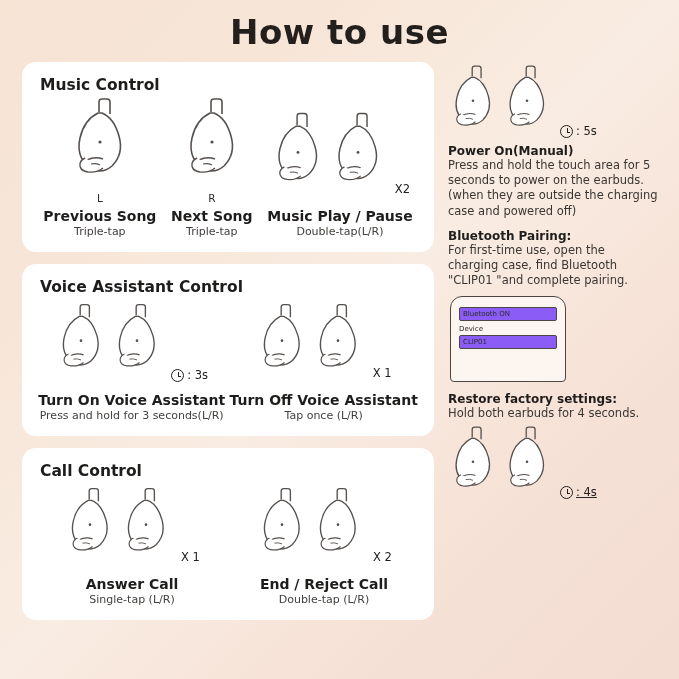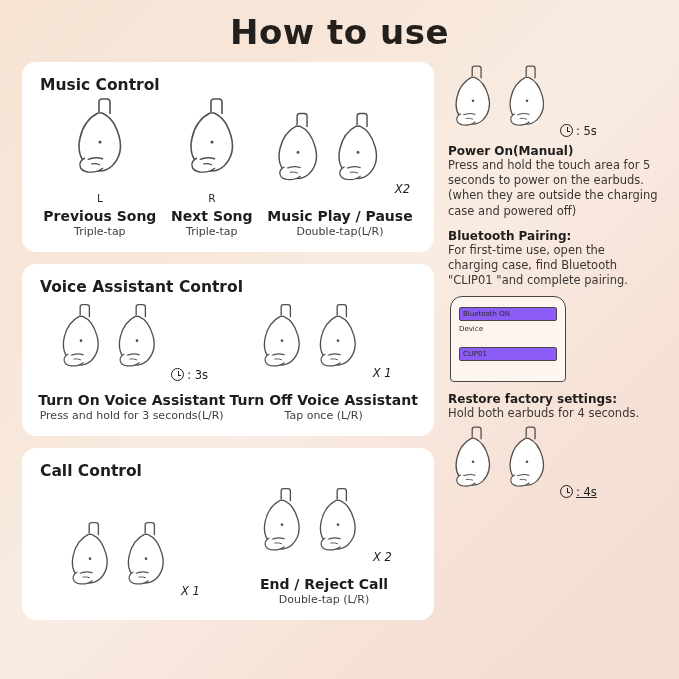--- a/index.html
+++ b/index.html
@@ -88,33 +88,32 @@
     line-height: 1.32;
     color: #3a3633;
   }
   .side-title {
     font-weight: bold;
     font-size: 12px;
     color: #1f1d1b;
   }
   .badge {
     display: inline-flex;
-    align-items: flex-start;
+    align-items: flex-end;
     gap: 3px;
     font-size: 11.5px;
     color: #22201e;
     margin-left: 4px;
     margin-bottom: 6px;
   }
   .count-label {
     font-size: 11.5px;
     color: #22201e;
     margin-left: 5px;
     margin-bottom: 8px;
-    font-style: italic;
   }
   .phone {
     width: 116px;
     height: 86px;
     border: 1.4px solid #4a4644;
     border-radius: 12px 12px 4px 4px;
     margin: 8px 0 10px 2px;
     padding: 10px 8px 0 8px;
     box-sizing: border-box;
     background: #fdf6f0;
@@ -124,21 +123,21 @@
     border-radius: 2px;
     font-size: 7px;
     padding: 2px 3px;
     background: #8b5cf6;
     color: #2b2b2b;
     margin-bottom: 4px;
   }
   .phone-label {
     font-size: 7px;
     color: #2b2b2b;
-    margin-bottom: 14px;
+    margin-bottom: 2px;
   }
   .lr-label {
     font-size: 10.5px;
     color: #2b2b2b;
     text-align: center;
     margin-top: -2px;
   }
   .clock {
     width: 11px;
     height: 11px;
@@ -327,20 +326,24 @@
               </svg>
               <svg width="52" height="88" viewBox="0 0 62 96">
                 <path d="M30 14 L30 4 Q30 1 33 1 L38 1 Q41 1 41 4 L41 16" fill="none" stroke="#55504d" stroke-width="1.6"></path>
                 <path d="M29 15 Q15 22 11 40 Q7 58 19 68 Q31 78 43 68 Q55 56 50 38 Q45 20 33 15 Z" fill="#fff" stroke="#55504d" stroke-width="1.6"></path>
                 <circle cx="31" cy="44" r="1.6" fill="#55504d"></circle>
                 <path d="M18 62 q8 -4 16 -1" fill="none" stroke="#55504d" stroke-width="1.4"></path>
                 <path d="M16 60 q-6 3 -5 8 q1 5 8 6 q9 1 15 -4" fill="#fff" stroke="#55504d" stroke-width="1.4"></path>
                 <path d="M22 66 q5 -1 9 1" fill="none" stroke="#55504d" stroke-width="1.1"></path>
               </svg>
               <span class="count-label">X 1</span>
+            </div>
+            <div class="caption">
+              <div class="cap-main">Answer Call</div>
+              <div class="cap-sub">Single-tap (L/R)</div>
             </div>
           </div>
 
           <div class="item">
             <div class="bud-row">
               <svg width="52" height="88" viewBox="0 0 62 96">
                 <path d="M30 14 L30 4 Q30 1 33 1 L38 1 Q41 1 41 4 L41 16" fill="none" stroke="#55504d" stroke-width="1.6"></path>
                 <path d="M29 15 Q15 22 11 40 Q7 58 19 68 Q31 78 43 68 Q55 56 50 38 Q45 20 33 15 Z" fill="#fff" stroke="#55504d" stroke-width="1.6"></path>
                 <circle cx="31" cy="44" r="1.6" fill="#55504d"></circle>
                 <path d="M18 62 q8 -4 16 -1" fill="none" stroke="#55504d" stroke-width="1.4"></path>

